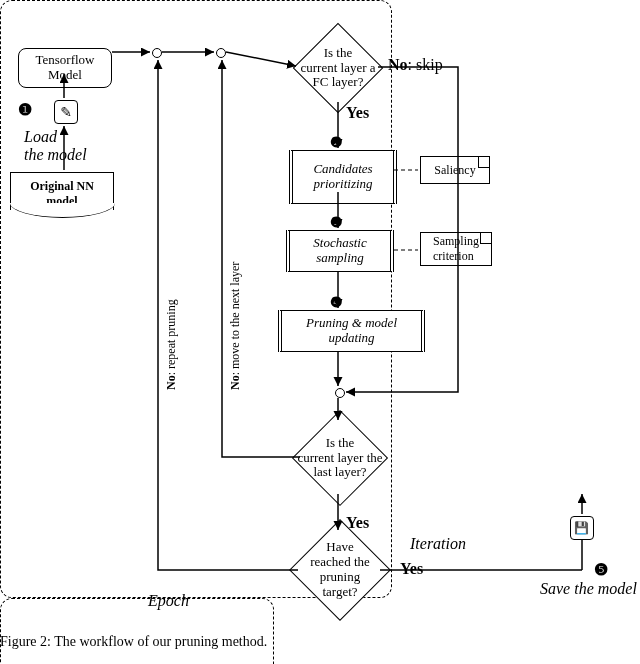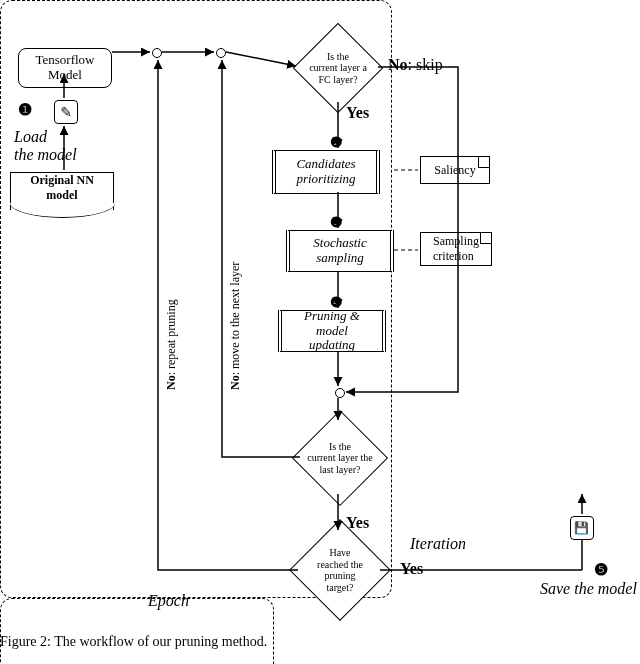--- a/index.html
+++ b/index.html
@@ -38,21 +38,21 @@
   }
   .diamond {
     position: absolute;
     transform: rotate(45deg);
     border: 1.5px solid #000;
     background: #fff;
   }
   .diamond-text {
     position: absolute;
     text-align: center;
-    font-size: 10px;
+    font-size: 13px;
     line-height: 1.15;
     display: flex;
     align-items: center;
     justify-content: center;
     pointer-events: none;
   }
   .label { position: absolute; font-size: 16px; }
   .bold { font-weight: bold; }
   .italic { font-style: italic; }
   .vlabel {
@@ -67,20 +67,21 @@
     font-weight: bold;
   }
   .small-circnum { font-size: 14px; font-weight: bold; }
   .doc {
     position: absolute;
     border: 1.5px solid #000;
     border-bottom: none;
     background: #fff;
     text-align: center;
     font-size: 12px;
+    padding-top: 6px;
     box-sizing: border-box;
   }
   .doc::after {
     content: "";
     position: absolute;
     left: -1.5px; right: -1.5px; bottom: -8px; height: 14px;
     background: #fff;
     border-bottom: 1.5px solid #000;
     border-radius: 0 0 50% 50% / 0 0 100% 100%;
   }
@@ -149,41 +150,41 @@
 
   <div class="box rounded" style="left:18px; top:32px; width:94px; height:40px;margin-top:16px;">
     <span style="white-space:pre-line;">Tensorflow
 Model</span>
   </div>
 
   <div class="circnum" style="left:18px; top:100px;">❶</div>
   <div class="icon-sq" style="left:54px; top:100px;">
     <span>✎</span>
   </div>
-  <div class="label italic" style="left:14px; top:128px; white-space:pre-line;">Load
+  <div class="label italic" style="left:24px; top:128px; white-space:pre-line;">Load
 the model</div>
 
   <div class="doc bold" style="left:10px; top:172px; width:104px; height:38px;">
     <span style="white-space:pre-line;">Original NN
 model</span>
   </div>
 
   <div class="conn" style="left:152px; top:48px;"></div>
   <div class="conn" style="left:216px; top:48px;"></div>
 
   <div class="diamond" style="left:306px; top:36px; width:62px; height:62px;"></div>
   <div class="diamond-text" style="left:290px; top:42px; width:96px; height:52px; white-space:pre-line;">Is the
 current layer a
 FC layer?</div>
   <div class="label bold" style="left:346px; top:104px;">Yes</div>
   <div class="label" style="left:388px; top:56px;"><span class="bold">No</span>: skip</div>
 
   <div class="label small-circnum" style="left:330px; top:134px;">❷</div>
 
-  <div class="box proc" style="left:272px; top:150px; width:108px; height:44px; white-space:pre-line;justify-content:center;">
+  <div class="box proc" style="left:289px; top:150px; width:108px; height:54px; white-space:pre-line;justify-content:center;">
     <span>Candidates
 prioritizing</span>
   </div>
 
   <div class="note" style="left:420px; top:156px; width:70px; height:28px;">
     <span>Saliency</span>
   </div>
 
   <div class="label small-circnum" style="left:330px; top:214px;">❸</div>
 
@@ -192,21 +193,21 @@
 sampling</span>
   </div>
 
   <div class="note" style="left:420px; top:232px; width:72px; height:34px; white-space:pre-line;">
     <span>Sampling
 criterion</span>
   </div>
 
   <div class="label small-circnum" style="left:330px; top:294px;">❹</div>
 
-  <div class="box proc" style="left:278px; top:310px; width:108px; height:42px; white-space:pre-line;">
+  <div class="box proc" style="left:278px; top:310px; width:147px; height:42px; white-space:pre-line;">
     <span>Pruning &amp; model
 updating</span>
   </div>
 
   <div class="conn" style="left:335px; top:388px;"></div>
 
   <div class="diamond" style="left:306px; top:424px; width:66px; height:66px;"></div>
   <div class="diamond-text" style="left:284px; top:430px; width:112px; height:56px; white-space:pre-line;">Is the
 current layer the
 last layer?</div>

